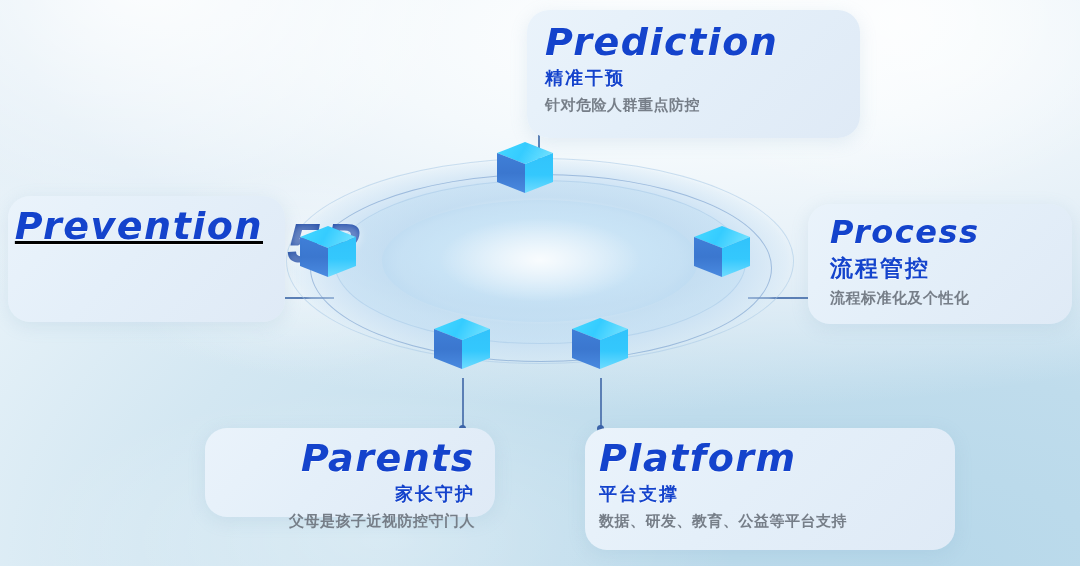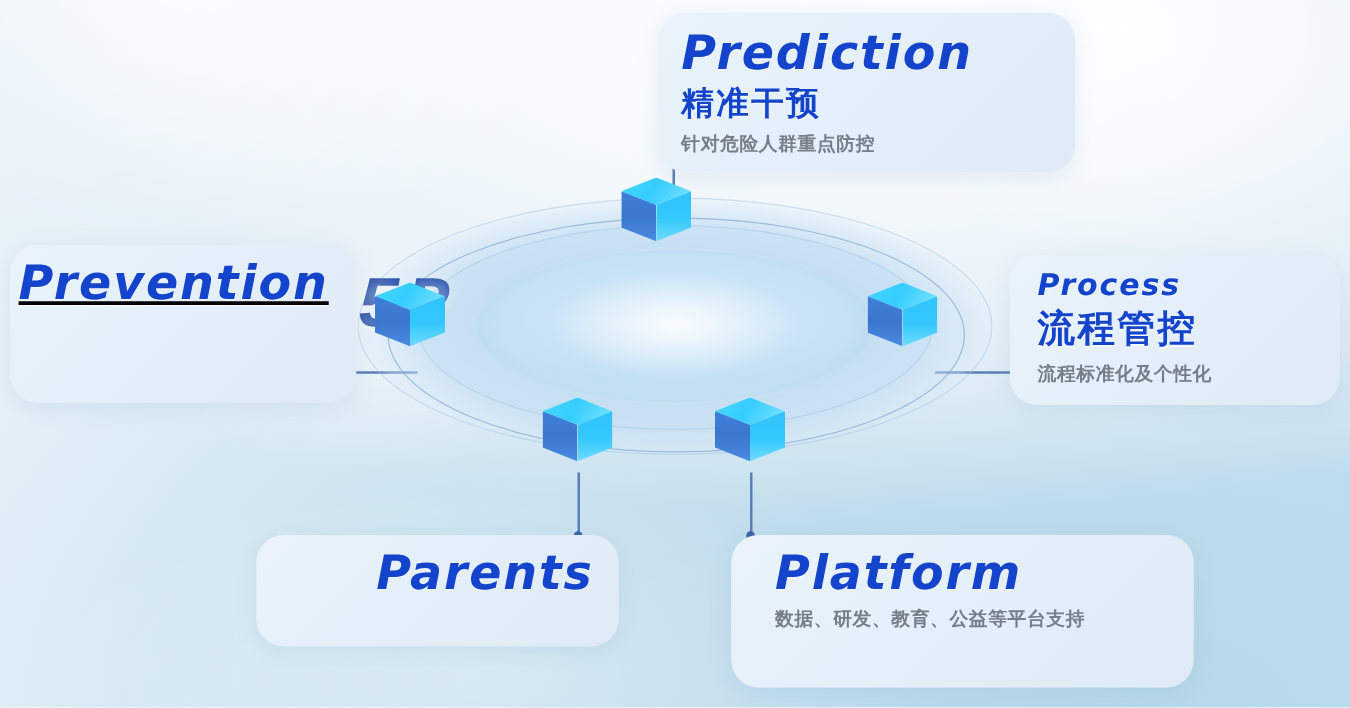--- a/index.html
+++ b/index.html
@@ -97,42 +97,42 @@
     box-shadow:0 4px 18px rgba(120,160,195,.16);
   }
   .card .en{
     font-family:"DejaVu Sans","Liberation Sans",sans-serif;
     font-style:italic;font-weight:bold;color:#1443cc;
     font-size:38px;letter-spacing:1.5px;line-height:1.05;
     text-shadow:0 1px 0 rgba(255,255,255,.6);
   }
   .card .cn{
     font-family:"DejaVu Sans","Liberation Sans",sans-serif;
-    font-weight:bold;color:#1443cc;font-size:26px;letter-spacing:2px;
+    font-weight:bold;color:#1443cc;font-size:18px;letter-spacing:2px;
     line-height:1.25;margin-top:4px;
     text-shadow:0 1px 0 rgba(255,255,255,.6);
   }
   .card .sub{
     font-family:"DejaVu Sans","Liberation Sans",sans-serif;
     font-weight:bold;color:#767e88;font-size:15px;letter-spacing:.5px;
     line-height:1.3;margin-top:7px;
   }
   
   #card-prediction{left:527px;top:10px;width:333px;height:128px;}
   #card-prediction .pad{padding:13px 0 0 18px;}
   #card-prevention{left:8px;top:196px;width:277px;height:126px;text-align:right;text-decoration:underline;}
   #card-prevention .pad{padding:11px 22px 0 0;}
   #card-process{left:808px;top:204px;width:264px;height:120px;}
   #card-process .pad{padding:12px 0 0 22px;}
   #card-parents{left:205px;top:428px;width:290px;height:89px;text-align:right;}
   #card-parents .pad{padding:11px 20px 0 0;}
   #card-platform{left:585px;top:428px;width:370px;height:122px;}
-  #card-platform .pad{padding:11px 0 0 35px;}
-  #card-process .en,#card-process .cn{font-size:24px;}
-  #card-process .cn{font-size:30px;}
+  #card-platform .pad{padding:11px 0 0 14px;}
+  #card-process .en,#card-process .cn{font-size:32px;}
+  #card-process .cn{font-size:23px;}
 </style>
 </head>
 <body>
 
 <div id="stage">
 
   <div class="swoosh sw1"></div>
   <div class="swoosh sw2"></div>
   <div class="swoosh sw3"></div>
   <div class="swoosh sw4"></div>
@@ -207,23 +207,26 @@
     <div class="pad">
       <div class="en">Process</div>
       <div class="cn">流程管控</div>
       <div class="sub">流程标准化及个性化</div>
     </div>
   </div>
 
   <div class="card" id="card-parents">
     <div class="pad">
       <div class="en">Parents</div>
+      <div class="cn">家长守护</div>
+      <div class="sub">父母是孩子近视防控守门人</div>
     </div>
   </div>
 
   <div class="card" id="card-platform">
     <div class="pad">
       <div class="en">Platform</div>
+      <div class="cn">平台支撑</div>
       <div class="sub">数据、研发、教育、公益等平台支持</div>
     </div>
   </div>
 
 </div>
 
 </body></html>

